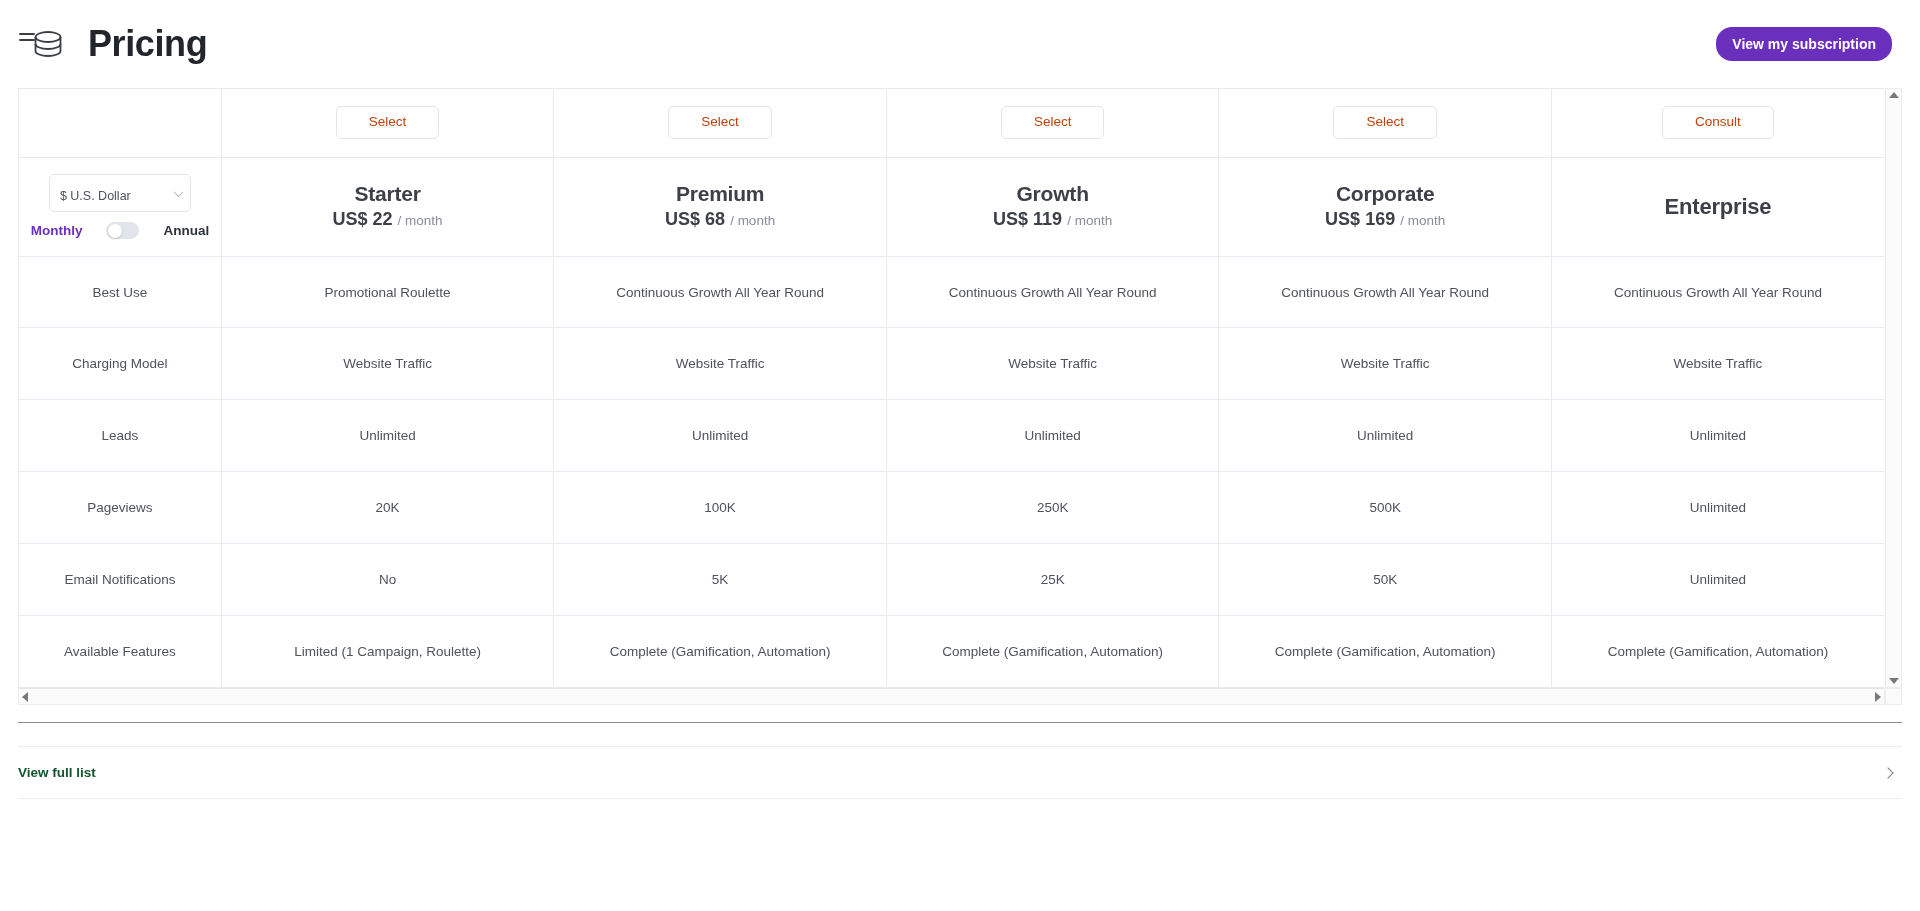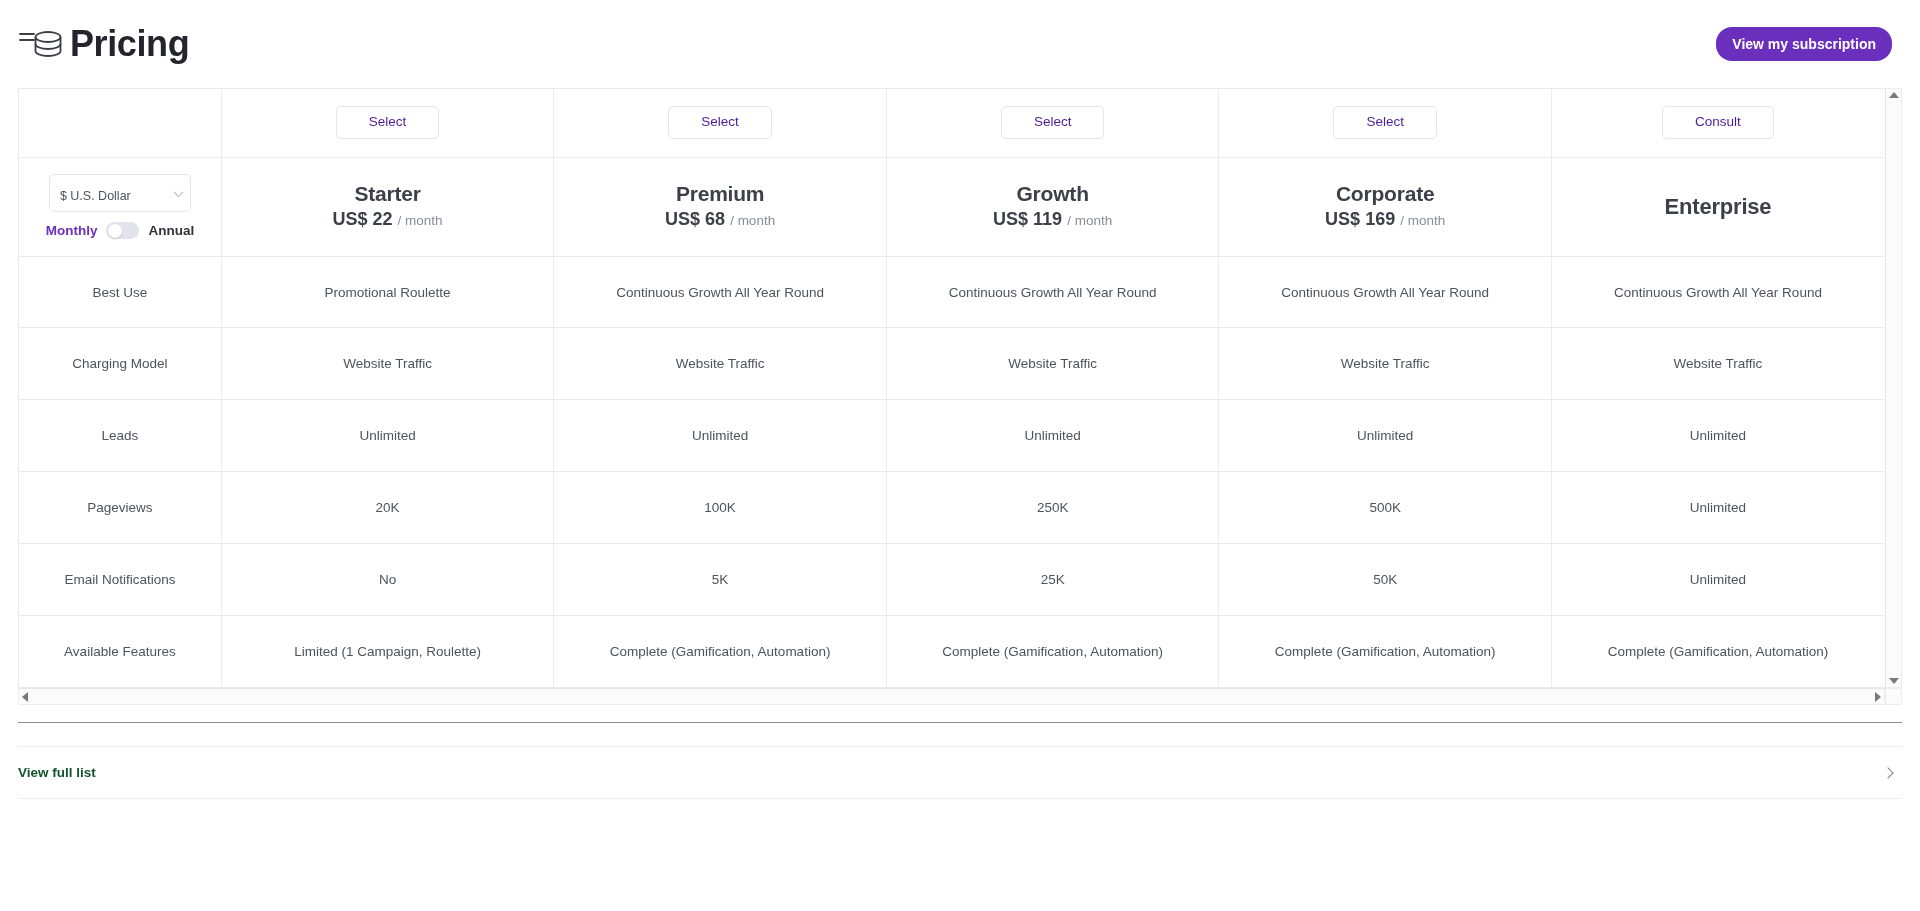--- a/index.html
+++ b/index.html
@@ -16,21 +16,21 @@
   .page-header {
     height: 88px;
     display: flex;
     align-items: center;
     padding: 0 28px 0 18px;
     position: relative;
   }
   .brand {
     display: flex;
     align-items: center;
-    gap: 6px;
+    gap: 24px;
   }
   .brand-icon {
     width: 46px;
     height: 42px;
     flex: none;
     display: block;
   }
   .page-title {
     font-size: 36px;
     font-weight: bold;
@@ -91,21 +91,21 @@
 
   col.label-col { width: 202px; }
   col.plan-col  { width: 332px; }
 
   
   .row-select td { height: 58px; }
   .select-btn {
     background: #ffffff;
     border: 1px solid #e4e4ed;
     border-radius: 5px;
-    color: #4c1d95;
+    color: #c2410c;
     font-family: "Liberation Sans", sans-serif;
     font-size: 13.5px;
     padding: 8px 32px;
     cursor: pointer;
     line-height: 1.1;
     min-width: 82px;
   }
 
   
   .row-plans td { height: 84px; }
@@ -160,21 +160,21 @@
     width: 7px;
     height: 7px;
     border-right: 1.4px solid #b6b8c2;
     border-bottom: 1.4px solid #b6b8c2;
     pointer-events: none;
   }
   .billing-toggle {
     display: flex;
     align-items: center;
     justify-content: center;
-    gap: 9px;
+    gap: 24px;
   }
   .billing-toggle .opt {
     font-size: 13.5px;
     font-weight: bold;
     white-space: nowrap;
   }
   .billing-toggle .opt.active { color: #6b2fbe; }
   .billing-toggle .opt.inactive { color: #2f323a; }
   .switch {
     width: 33px;

